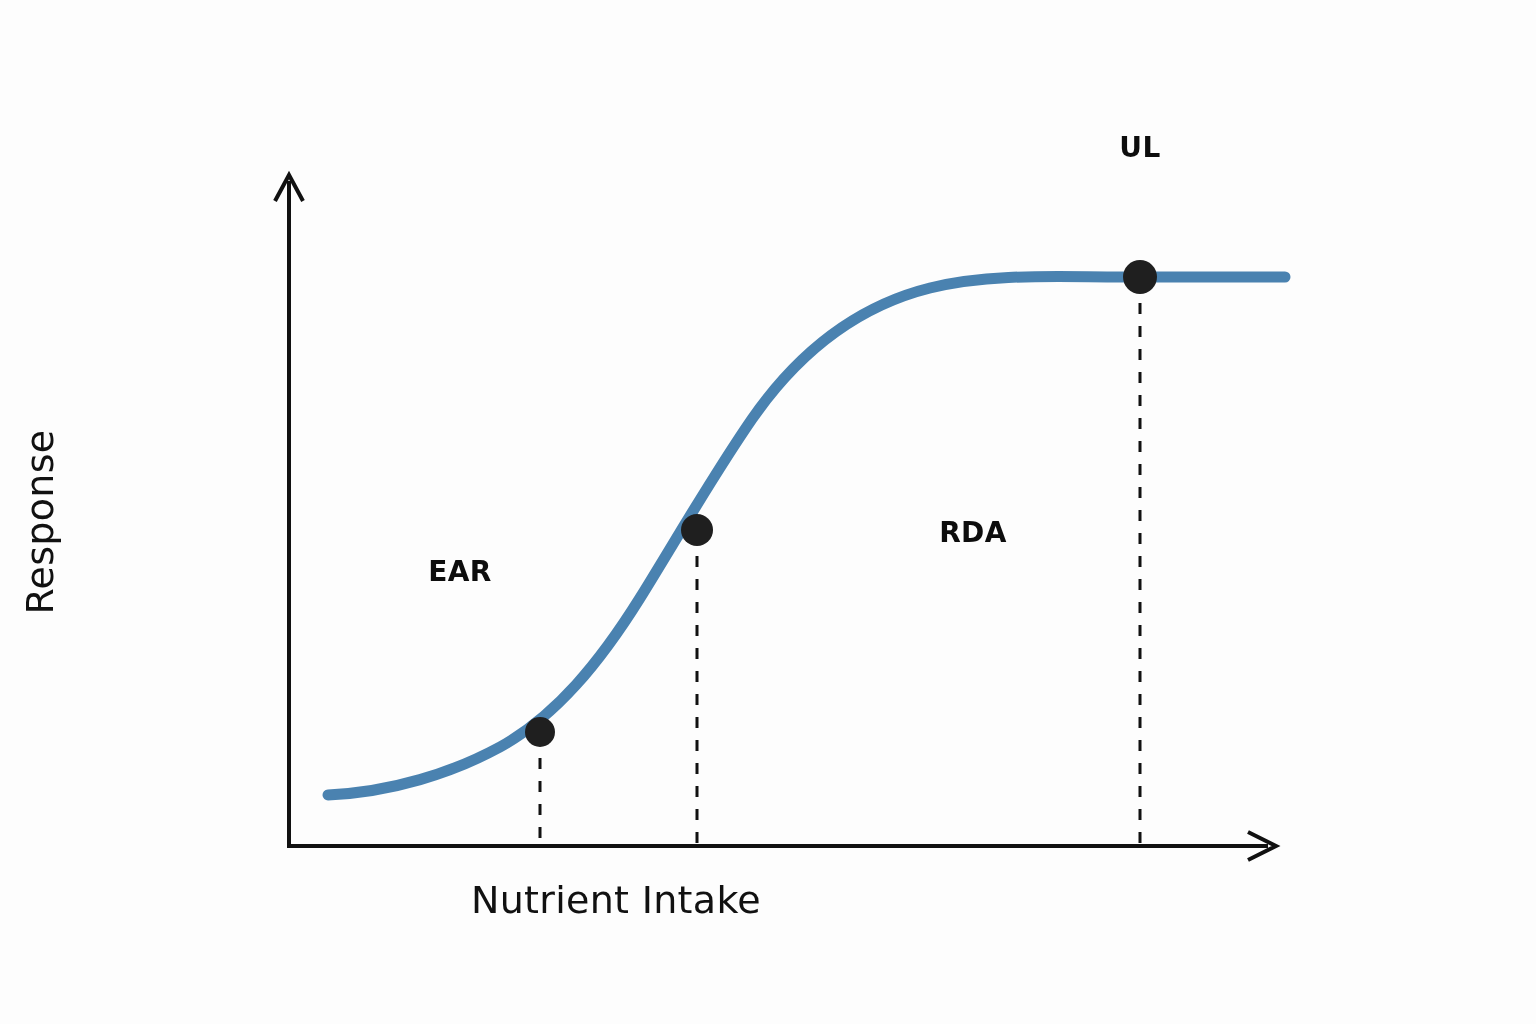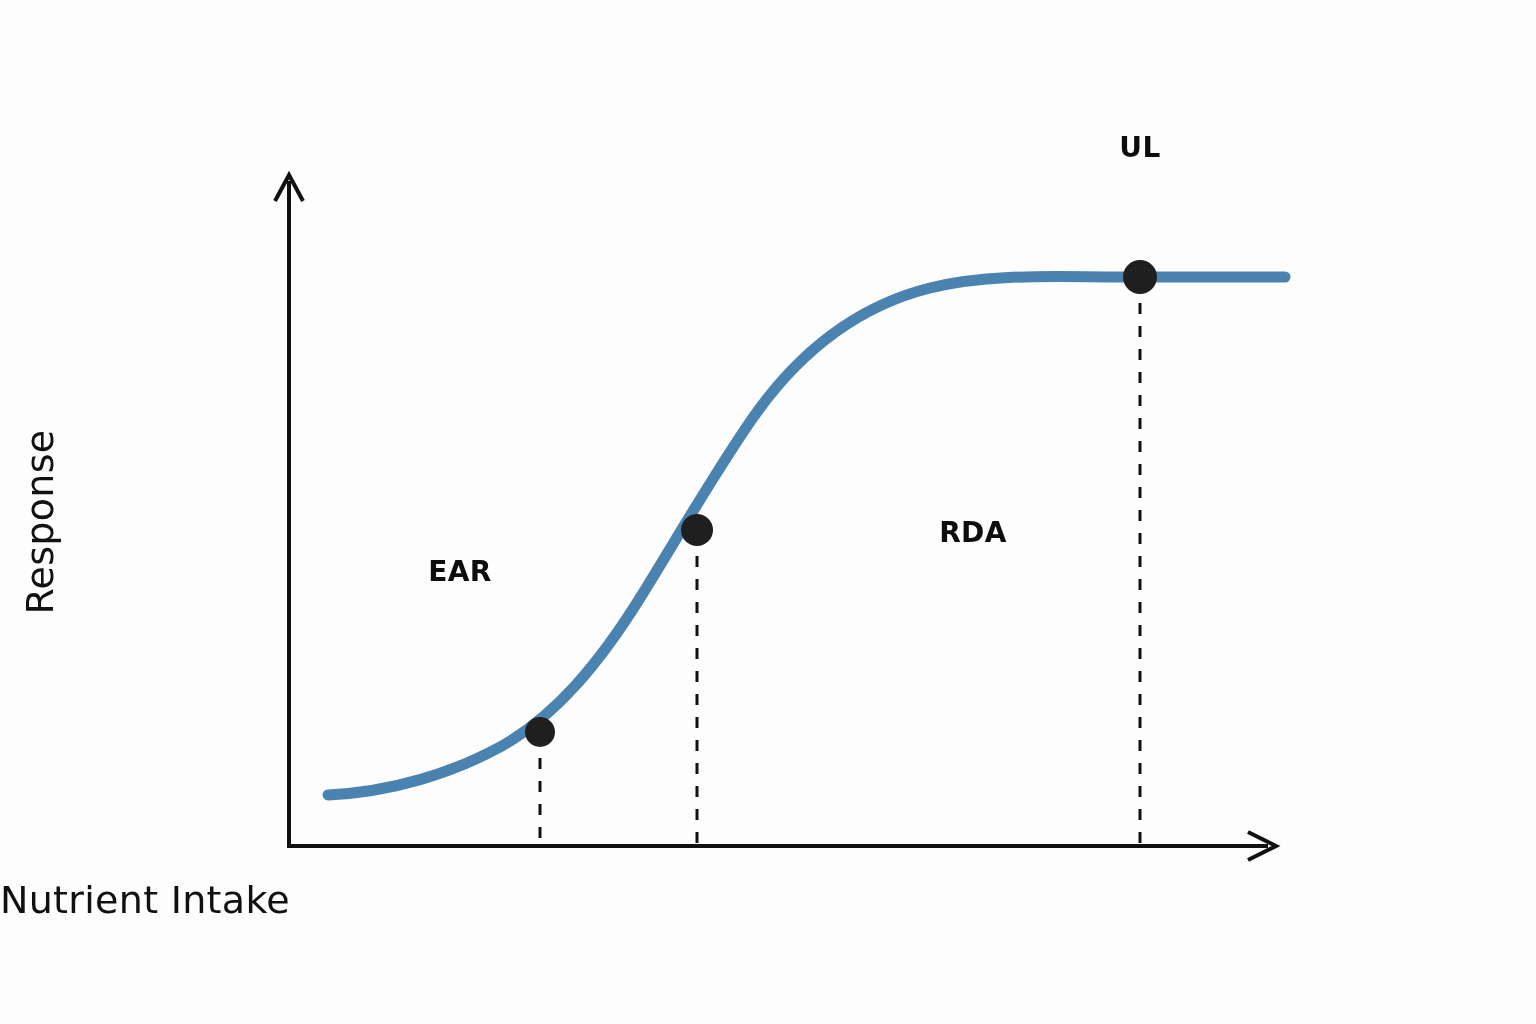--- a/index.html
+++ b/index.html
@@ -33,21 +33,21 @@
   }
 
   
   .axis-title-x {
     font-size: 38px;
     font-weight: 400;
     letter-spacing: 0.3px;
     left: 0;
     top: 878px;
     width: 1232px;
-    text-align: left;
+    text-align: center;
     white-space: nowrap;
   }
   .axis-title-y {
     font-size: 38px;
     font-weight: 400;
     letter-spacing: 0.3px;
     left: 0px;
     top: 500px;
     width: 460px;
     text-align: center;

